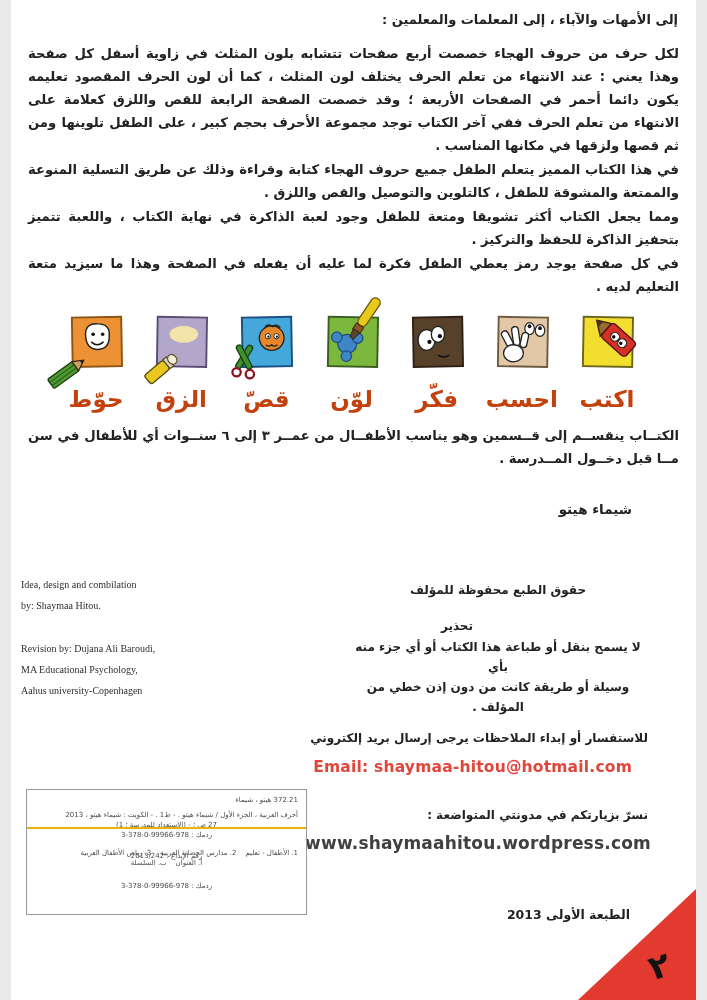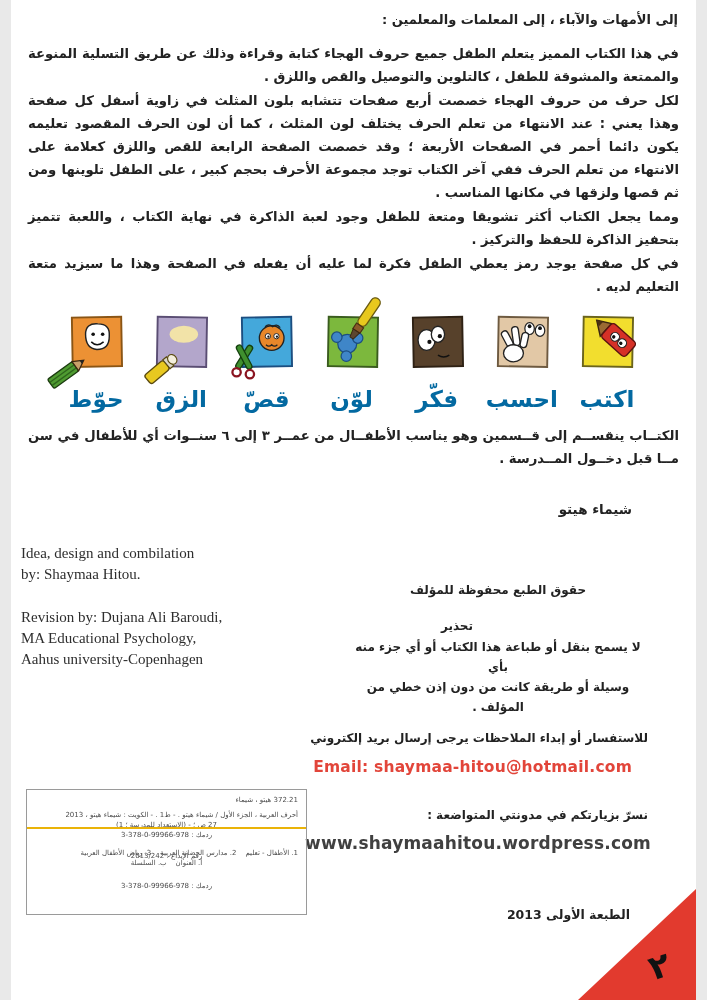--- a/index.html
+++ b/index.html
@@ -16,34 +16,34 @@
     font-size:13.2px;font-weight:bold;line-height:23px;color:#222;text-align:justify;
   }
   .bodycopy p{margin:0 0 1px 0;}
   .icon-strip{
     position:absolute;top:294px;left:48px;right:52px;height:126px;
     display:flex;direction:rtl;justify-content:space-between;align-items:flex-start;
   }
   .icon-cell{width:74px;text-align:center;}
   .icon-cell svg{display:block;margin:0 auto;overflow:visible;}
   .icon-label{
-    display:block;font-size:23px;font-weight:bold;color:#0369a1;line-height:26px;
+    display:block;font-size:23px;font-weight:bold;color:#c2410c;line-height:26px;
     direction:rtl;margin-top:0px;
   }
   .split-para{
     position:absolute;top:424px;right:17px;left:17px;direction:rtl;
     font-size:13.2px;font-weight:bold;line-height:23px;text-align:justify;color:#222;
   }
   .signature{
     position:absolute;top:501px;right:64px;direction:rtl;
     font-size:13.5px;font-weight:bold;color:#222;
   }
   .credits-en{
-    position:absolute;left:10px;top:543px;width:250px;
-    font-family:"Liberation Serif","DejaVu Serif",serif;font-size:15px;line-height:21px;color:#2e2e2e;
+    position:absolute;left:10px;top:574px;width:250px;
+    font-family:"Liberation Serif","DejaVu Serif",serif;font-size:10px;line-height:21px;color:#2e2e2e;
   }
   .credits-en .block-gap{height:22px;}
   .rights{
     position:absolute;right:48px;top:580px;width:300px;text-align:center;direction:rtl;
     font-size:12px;font-weight:bold;line-height:20px;color:#222;
   }
   .rights .notice{margin-bottom:16px;}
   .rights .warn-title{margin-left:0;margin-right:82px;margin-bottom:1px;}
   .contact-prompt{
     position:absolute;right:48px;top:731px;direction:rtl;
@@ -85,22 +85,22 @@
   }
 </style>
 </head>
 <body>
 
 <div class="page">
 
   <div class="dedication">إلى الأمهات والآباء ، إلى المعلمات والمعلمين :</div>
 
   <div class="bodycopy">
+    <p>لكل حرف من حروف الهجاء خصصت أربع صفحات تتشابه بلون المثلث في زاوية أسفل كل صفحة وهذا يعني : عند الانتهاء من تعلم الحرف يختلف لون المثلث ، كما أن لون الحرف المقصود تعليمه يكون دائما أحمر في الصفحات الأربعة ؛ وقد خصصت الصفحة الرابعة للقص واللزق كعلامة على الانتهاء من تعلم الحرف ففي آخر الكتاب توجد مجموعة الأحرف بحجم كبير ، على الطفل تلوينها ومن ثم قصها ولزقها في مكانها المناسب .</p>
     <p>في هذا الكتاب المميز يتعلم الطفل جميع حروف الهجاء كتابة وقراءة وذلك عن طريق التسلية المنوعة والممتعة والمشوقة للطفل ، كالتلوين والتوصيل والقص واللزق .</p>
-    <p>لكل حرف من حروف الهجاء خصصت أربع صفحات تتشابه بلون المثلث في زاوية أسفل كل صفحة وهذا يعني : عند الانتهاء من تعلم الحرف يختلف لون المثلث ، كما أن لون الحرف المقصود تعليمه يكون دائما أحمر في الصفحات الأربعة ؛ وقد خصصت الصفحة الرابعة للقص واللزق كعلامة على الانتهاء من تعلم الحرف ففي آخر الكتاب توجد مجموعة الأحرف بحجم كبير ، على الطفل تلوينها ومن ثم قصها ولزقها في مكانها المناسب .</p>
     <p>ومما يجعل الكتاب أكثر تشويقا ومتعة للطفل وجود لعبة الذاكرة في نهاية الكتاب ، واللعبة تتميز بتحفيز الذاكرة للحفظ والتركيز .</p>
     <p>في كل صفحة يوجد رمز يعطي الطفل فكرة لما عليه أن يفعله في الصفحة وهذا ما سيزيد متعة التعليم لديه .</p>
   </div>
 
   <div class="icon-strip">
 
     <div class="icon-cell">
       <svg width="74" height="92" viewBox="0 0 78 96">
         <rect x="14" y="24" width="52" height="52" stroke="#6b641c" stroke-width="2" transform="rotate(1 40 50)" fill="#F2DE2E"></rect>
         <g transform="rotate(42 40 50)">

